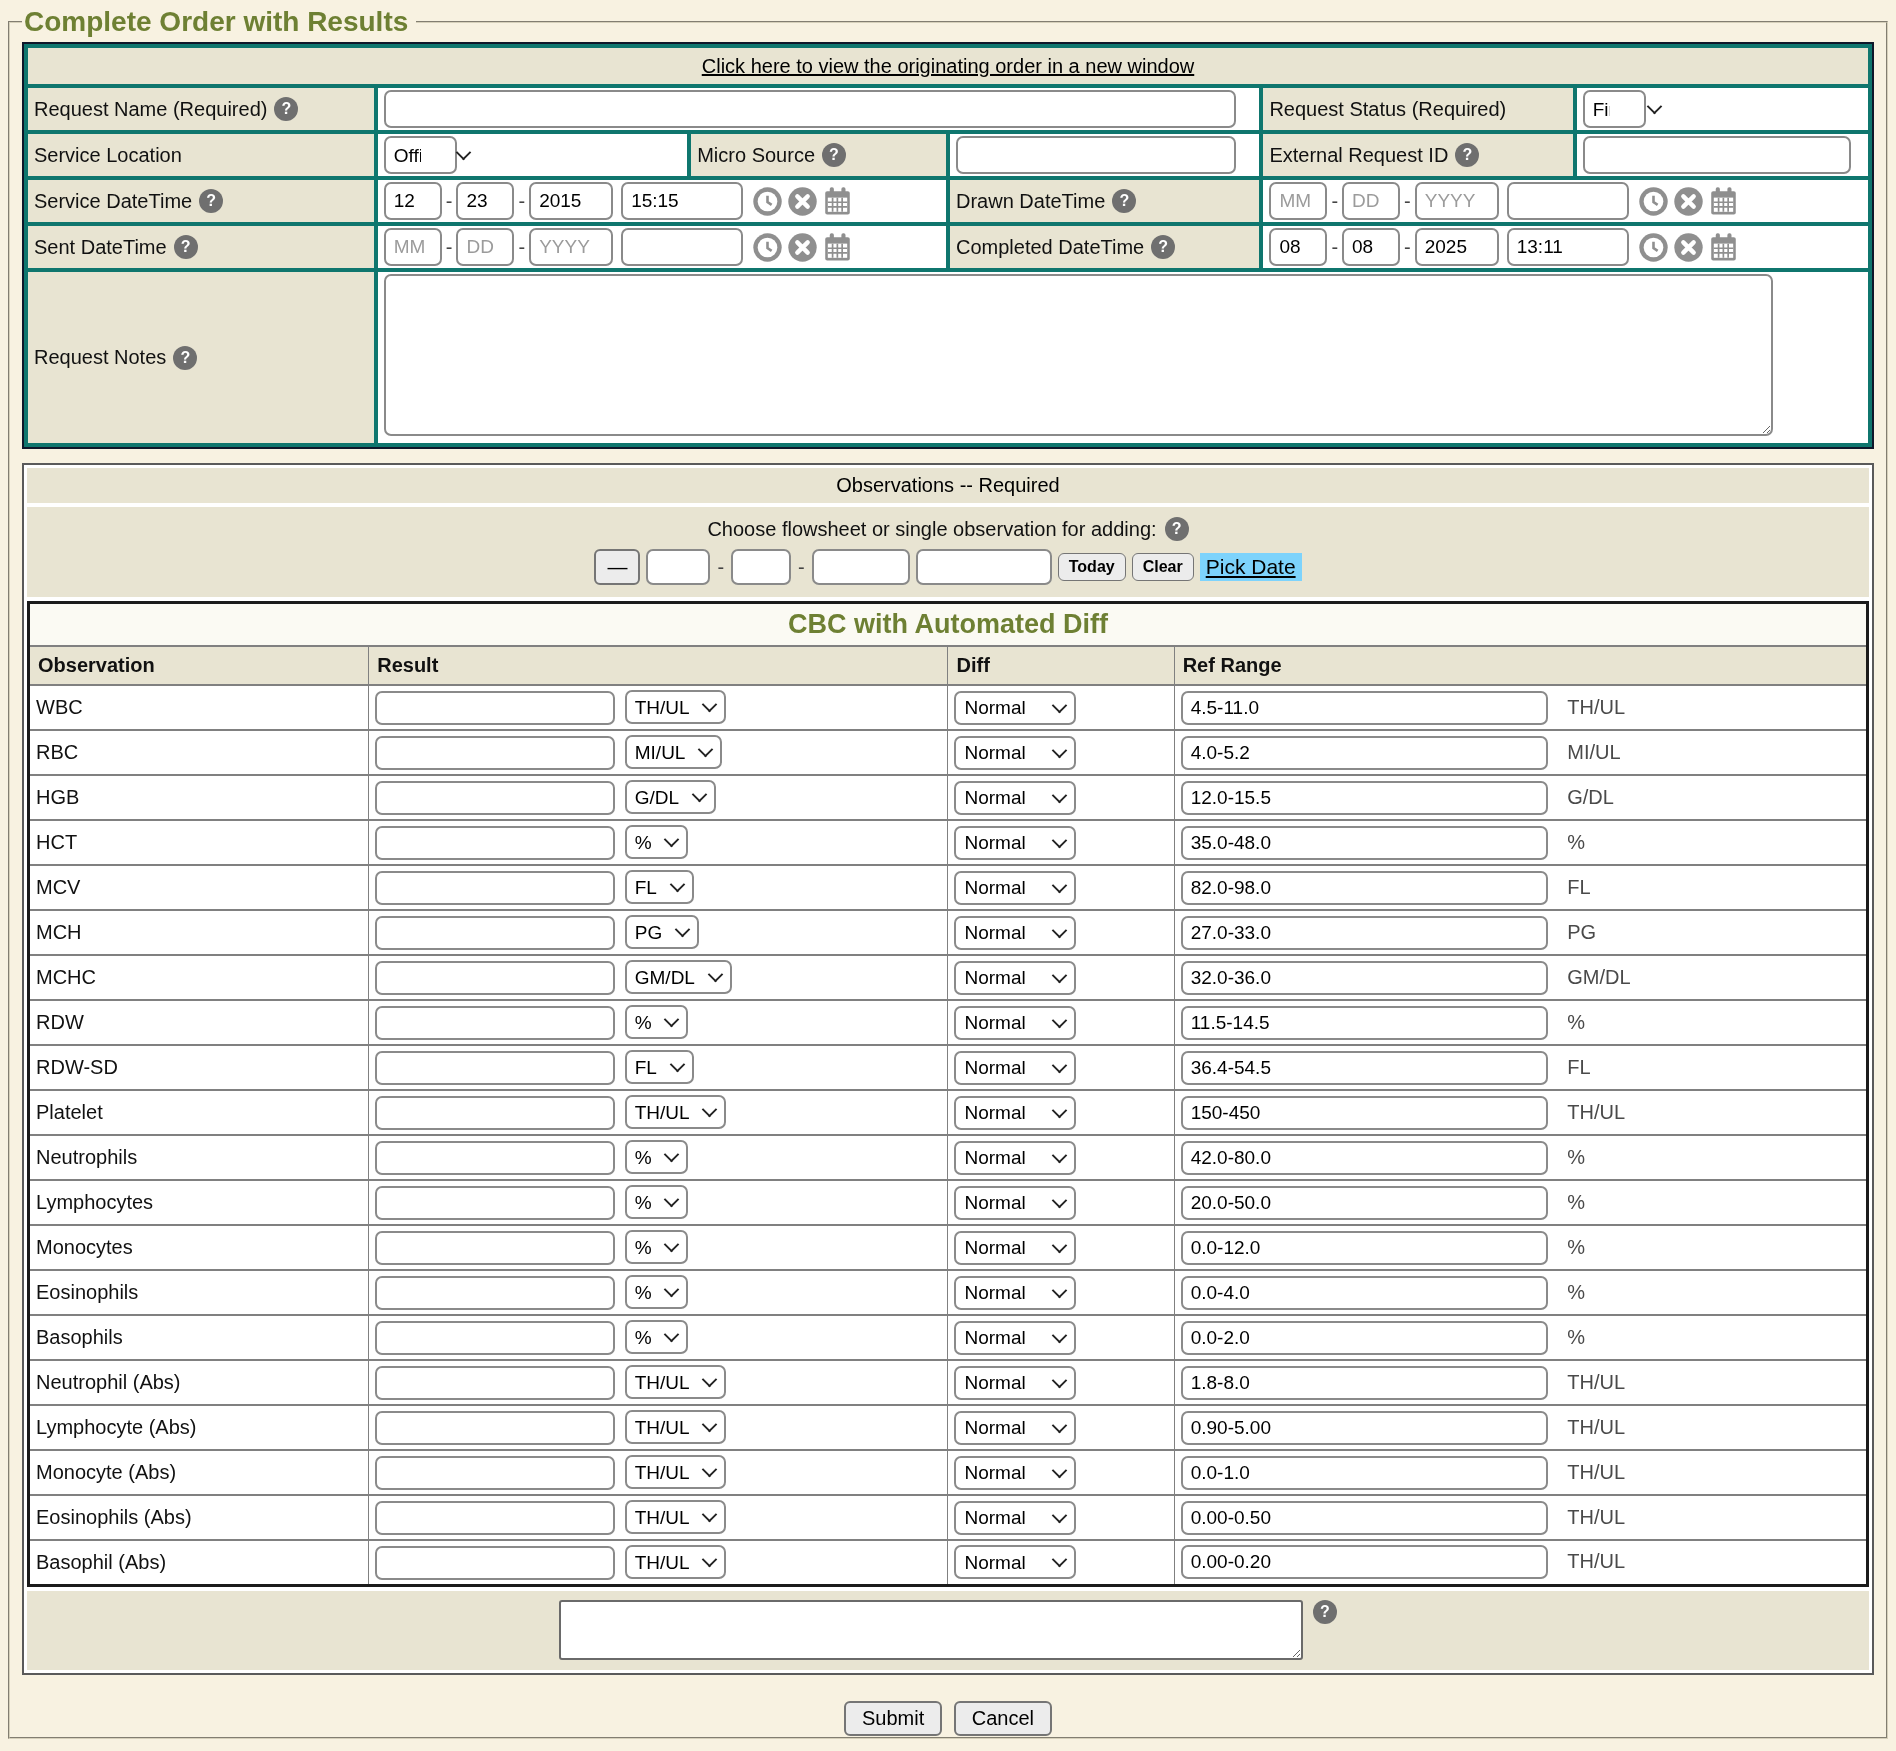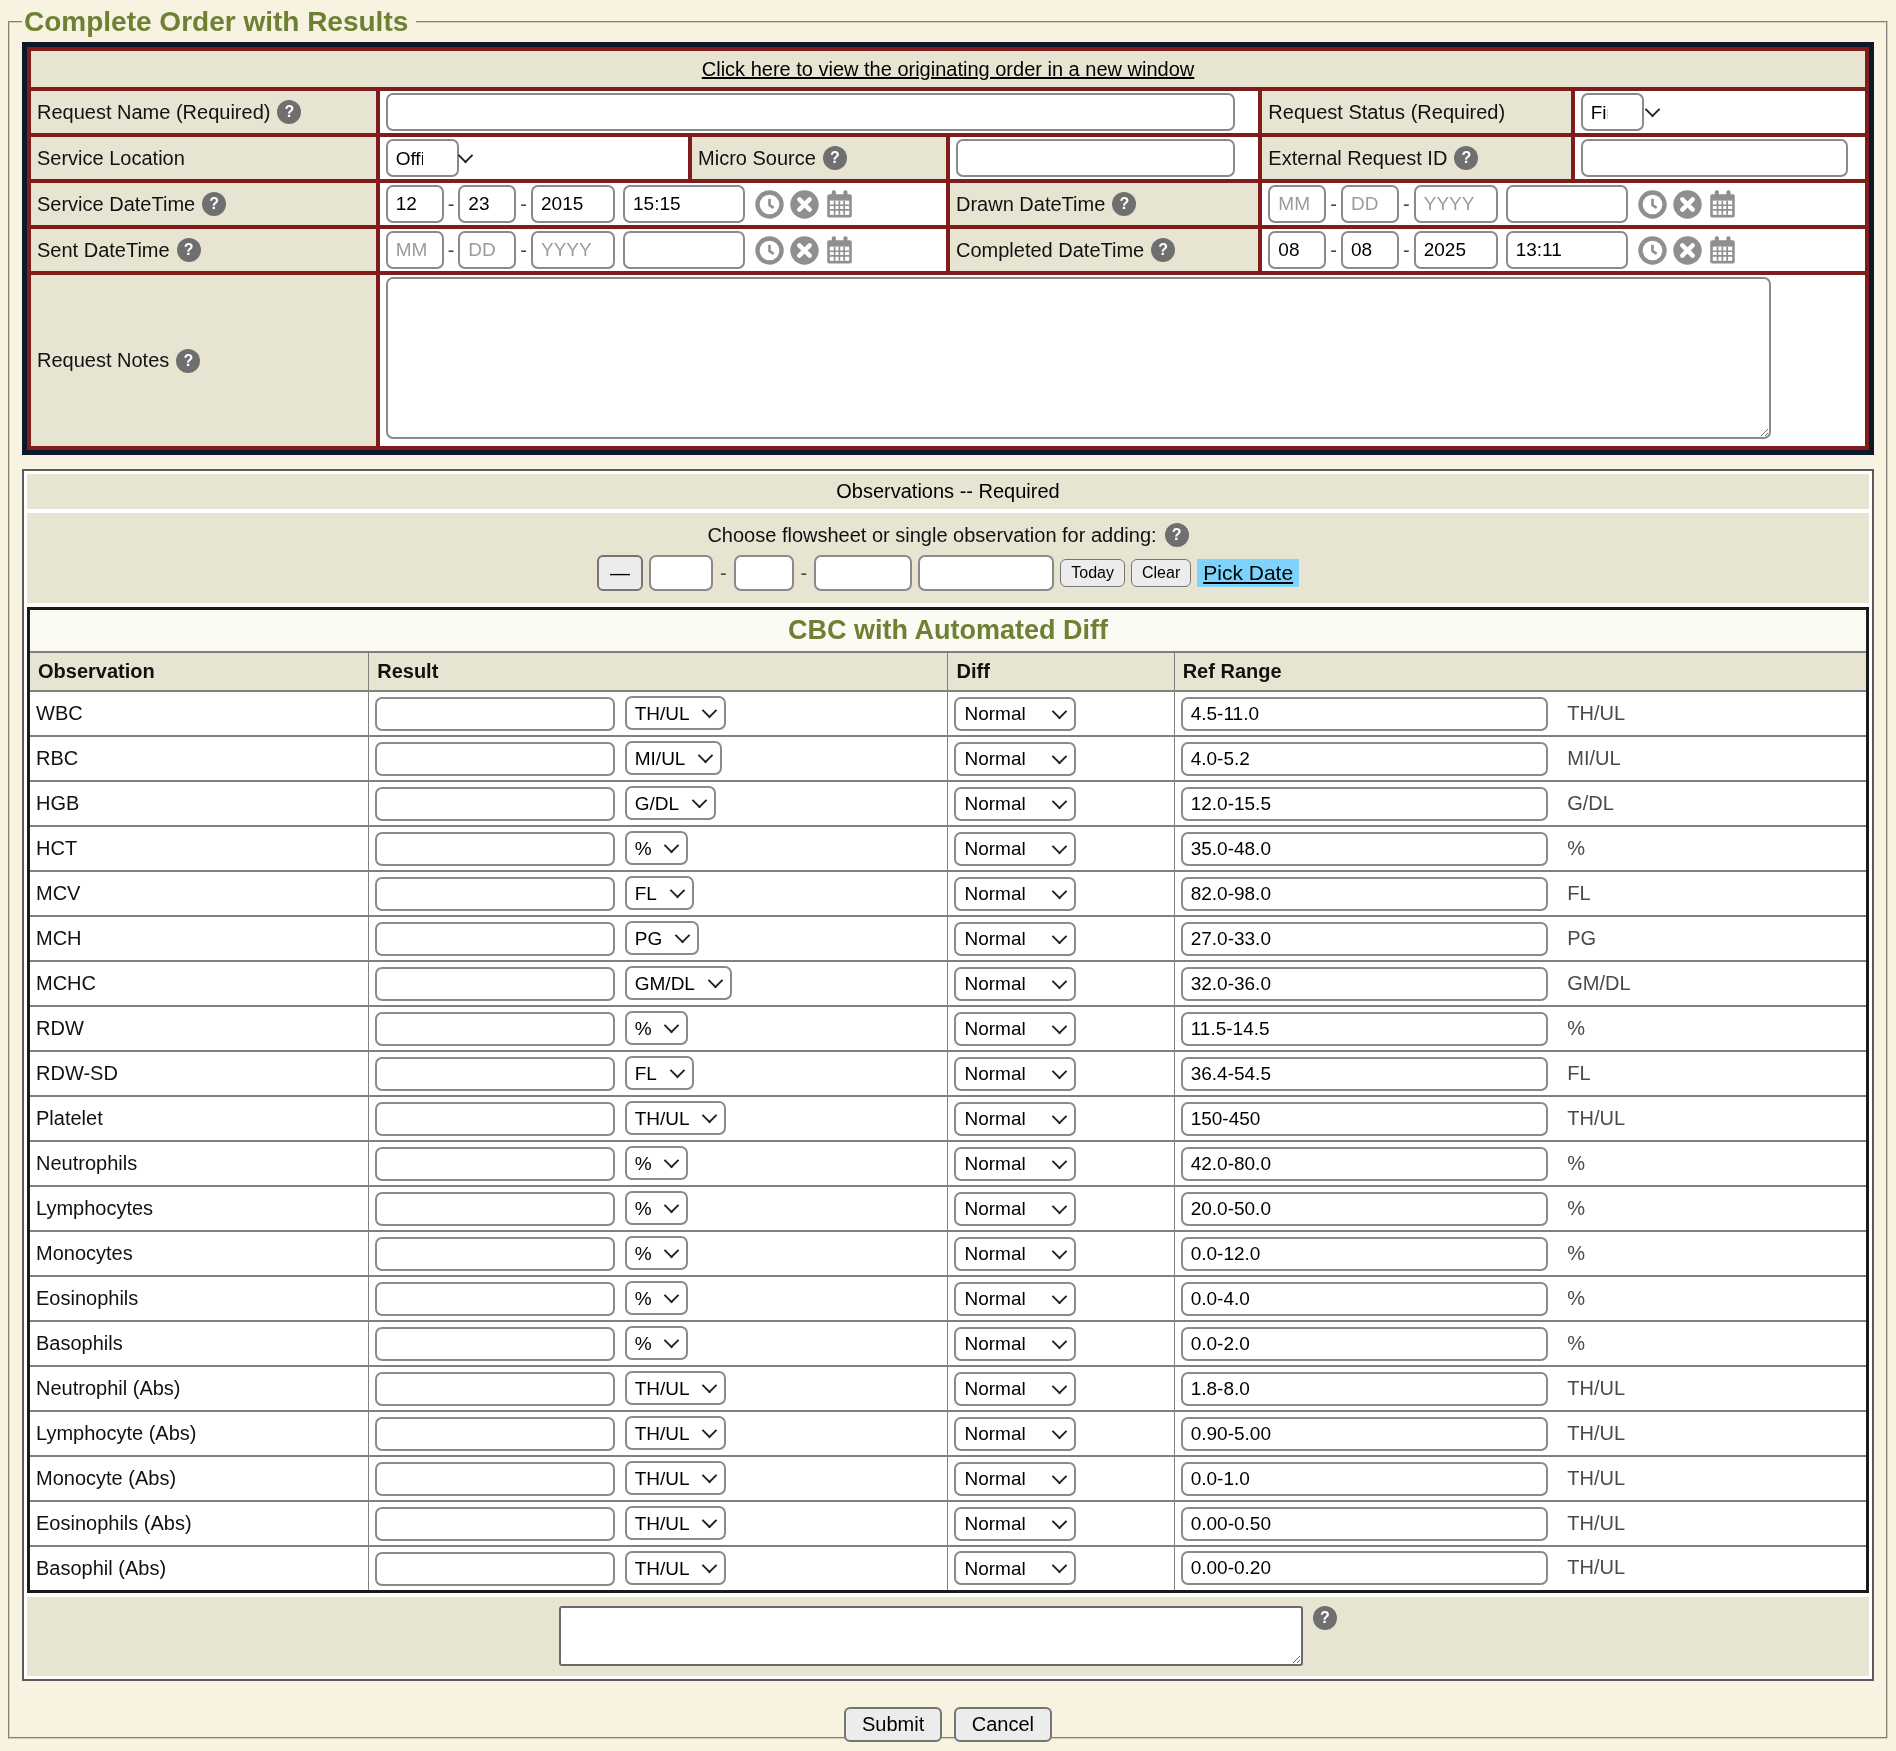--- a/index.html
+++ b/index.html
@@ -17,23 +17,23 @@
     height: 1733px;
   }
   legend.order-legend {
     font-size: 28px; font-weight: bold; color: #6e8033;
     padding: 0 8px 0 2px;
   }
 
   
   table.top-form {
     width: 100%;
-    border: 5px solid #0f172a;
+    border: 2px solid #0f172a;
     border-collapse: separate; border-spacing: 4px;
-    background: #7f1d1d;
+    background: #0f766e;
   }
   table.top-form td { padding: 2px 6px; vertical-align: middle; }
   td.lbl { background: #e8e4d2; }
   td.wht { background: #ffffff; }
   td.link-row { background: #e8e4d2; text-align: center; height: 36px; }
   a.order-link, a.pick-date {
     color: #000; text-decoration: underline; cursor: pointer;
   }
   .lbl-flex { display: inline-flex; align-items: center; gap: 7px; }
   .help {
@@ -81,21 +81,21 @@
     padding: 6px 4px; margin-bottom: 4px;
   }
   .sect-title { font-size: 20px; color: #000; }
   .chooser-line { margin: 4px 0 8px 0; display: inline-flex; align-items: center; gap: 8px; }
   .chooser-controls { display: flex; align-items: center; justify-content: center; gap: 6px; padding-bottom: 6px; }
   .btn {
     font: inherit; background: #ececec; color: #000;
     border: 2px solid #757575; border-radius: 6px;
     padding: 3px 12px; cursor: pointer;
   }
-  .btn-small { font-size: 16px; padding: 4px 10px; border-width: 1.5px; }
+  .btn-small { font-size: 16px; padding: 4px 10px; border-width: 1.5px; font-weight: bold; }
   .btn-minus { width: 46px; height: 36px; padding: 0; }
   .ch-inp1 { width: 64px; height: 36px; }
   .ch-inp2 { width: 60px; height: 36px; }
   .ch-inp3 { width: 98px; height: 36px; }
   .ch-inp4 { width: 136px; height: 36px; }
   .pick-date { font-size: 21px; background: #7dd3fc; padding: 2px 6px; }
 
   table.cbc {
     width: 100%; border-collapse: collapse;
     border: 3px solid #1b1b1b; background: #fff;

